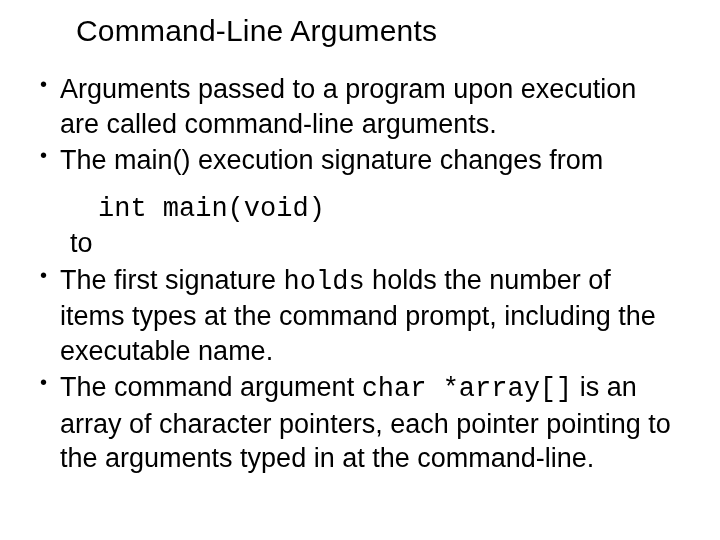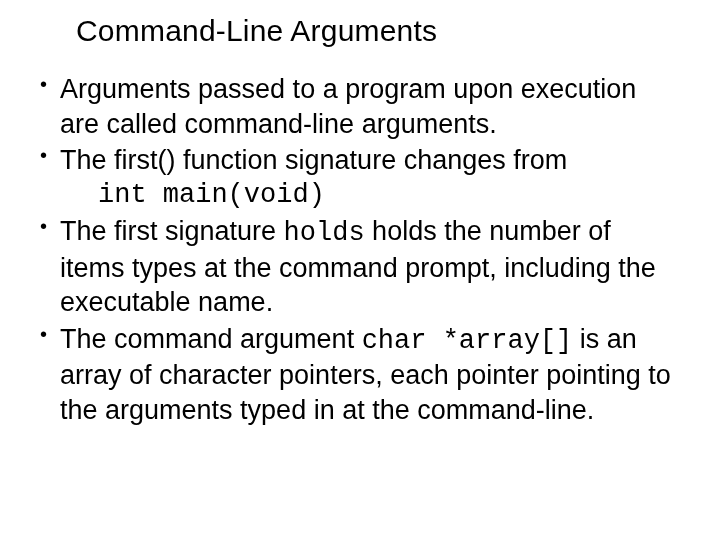--- a/index.html
+++ b/index.html
@@ -38,20 +38,21 @@
   ul.bullets > li::before {
     content: "•";
     position: absolute;
     left: 4px;
     top: 0;
     font-size: 20px;
   }
   .indent1 {
     display: block;
     padding-left: 38px;
+    margin-top: 14px;
   }
   .indent0b {
     display: block;
     padding-left: 10px;
   }
   .code {
     font-family: "Courier New", Courier, monospace;
   }
 </style>
 </head>
@@ -60,22 +61,23 @@
 <div class="slide">
   <h1 class="title">Command-Line Arguments</h1>
 
   <ul class="bullets">
 
     <li>
       <span>Arguments passed to a program upon execution are called command-line arguments.</span>
     </li>
 
     <li>
-      <span>The first() function signature changes from</span>
+      <span>The main() execution signature changes from</span>
       <span class="indent1 code">int main(void)</span>
+      <span class="indent0b">to</span>
     </li>
 
     <li>
       <span>The first signature </span><span class="code">holds</span><span> holds the number of items types at the command prompt, including the executable name.</span>
     </li>
 
     <li>
       <span>The command argument </span><span class="code">char *array[]</span><span> is an array of character pointers, each pointer pointing to the arguments typed in at the command-line.</span>
     </li>
 

